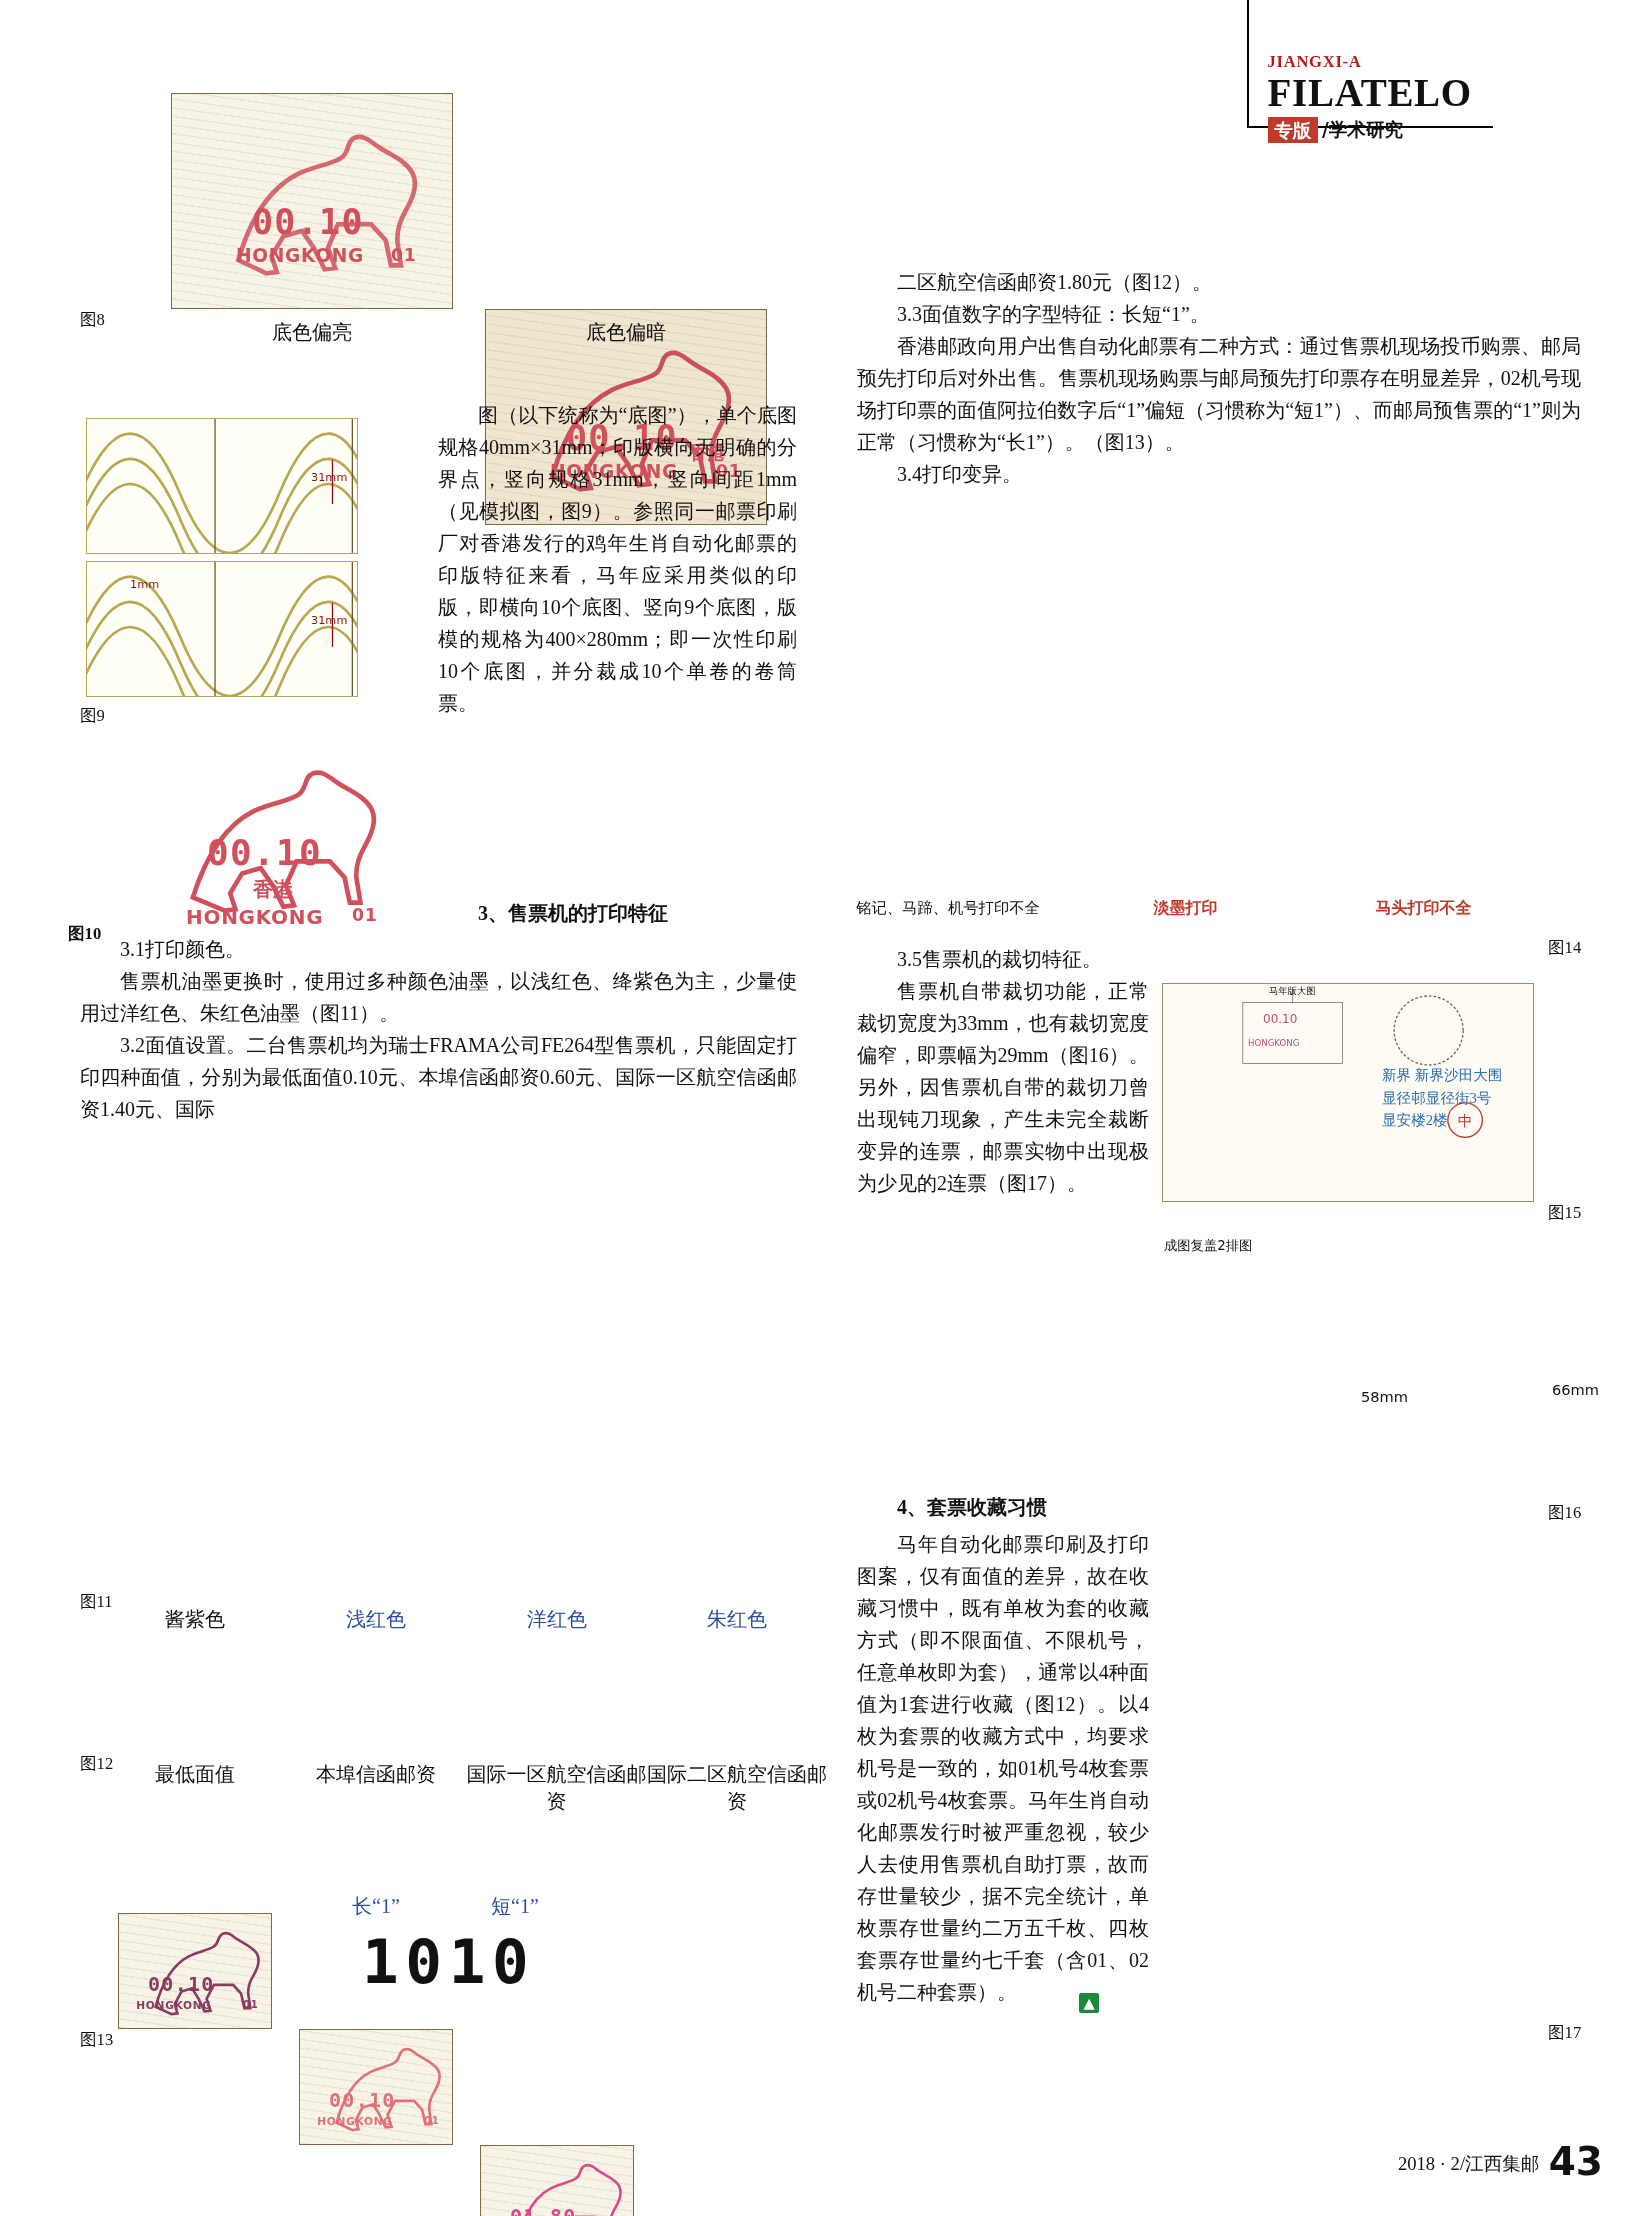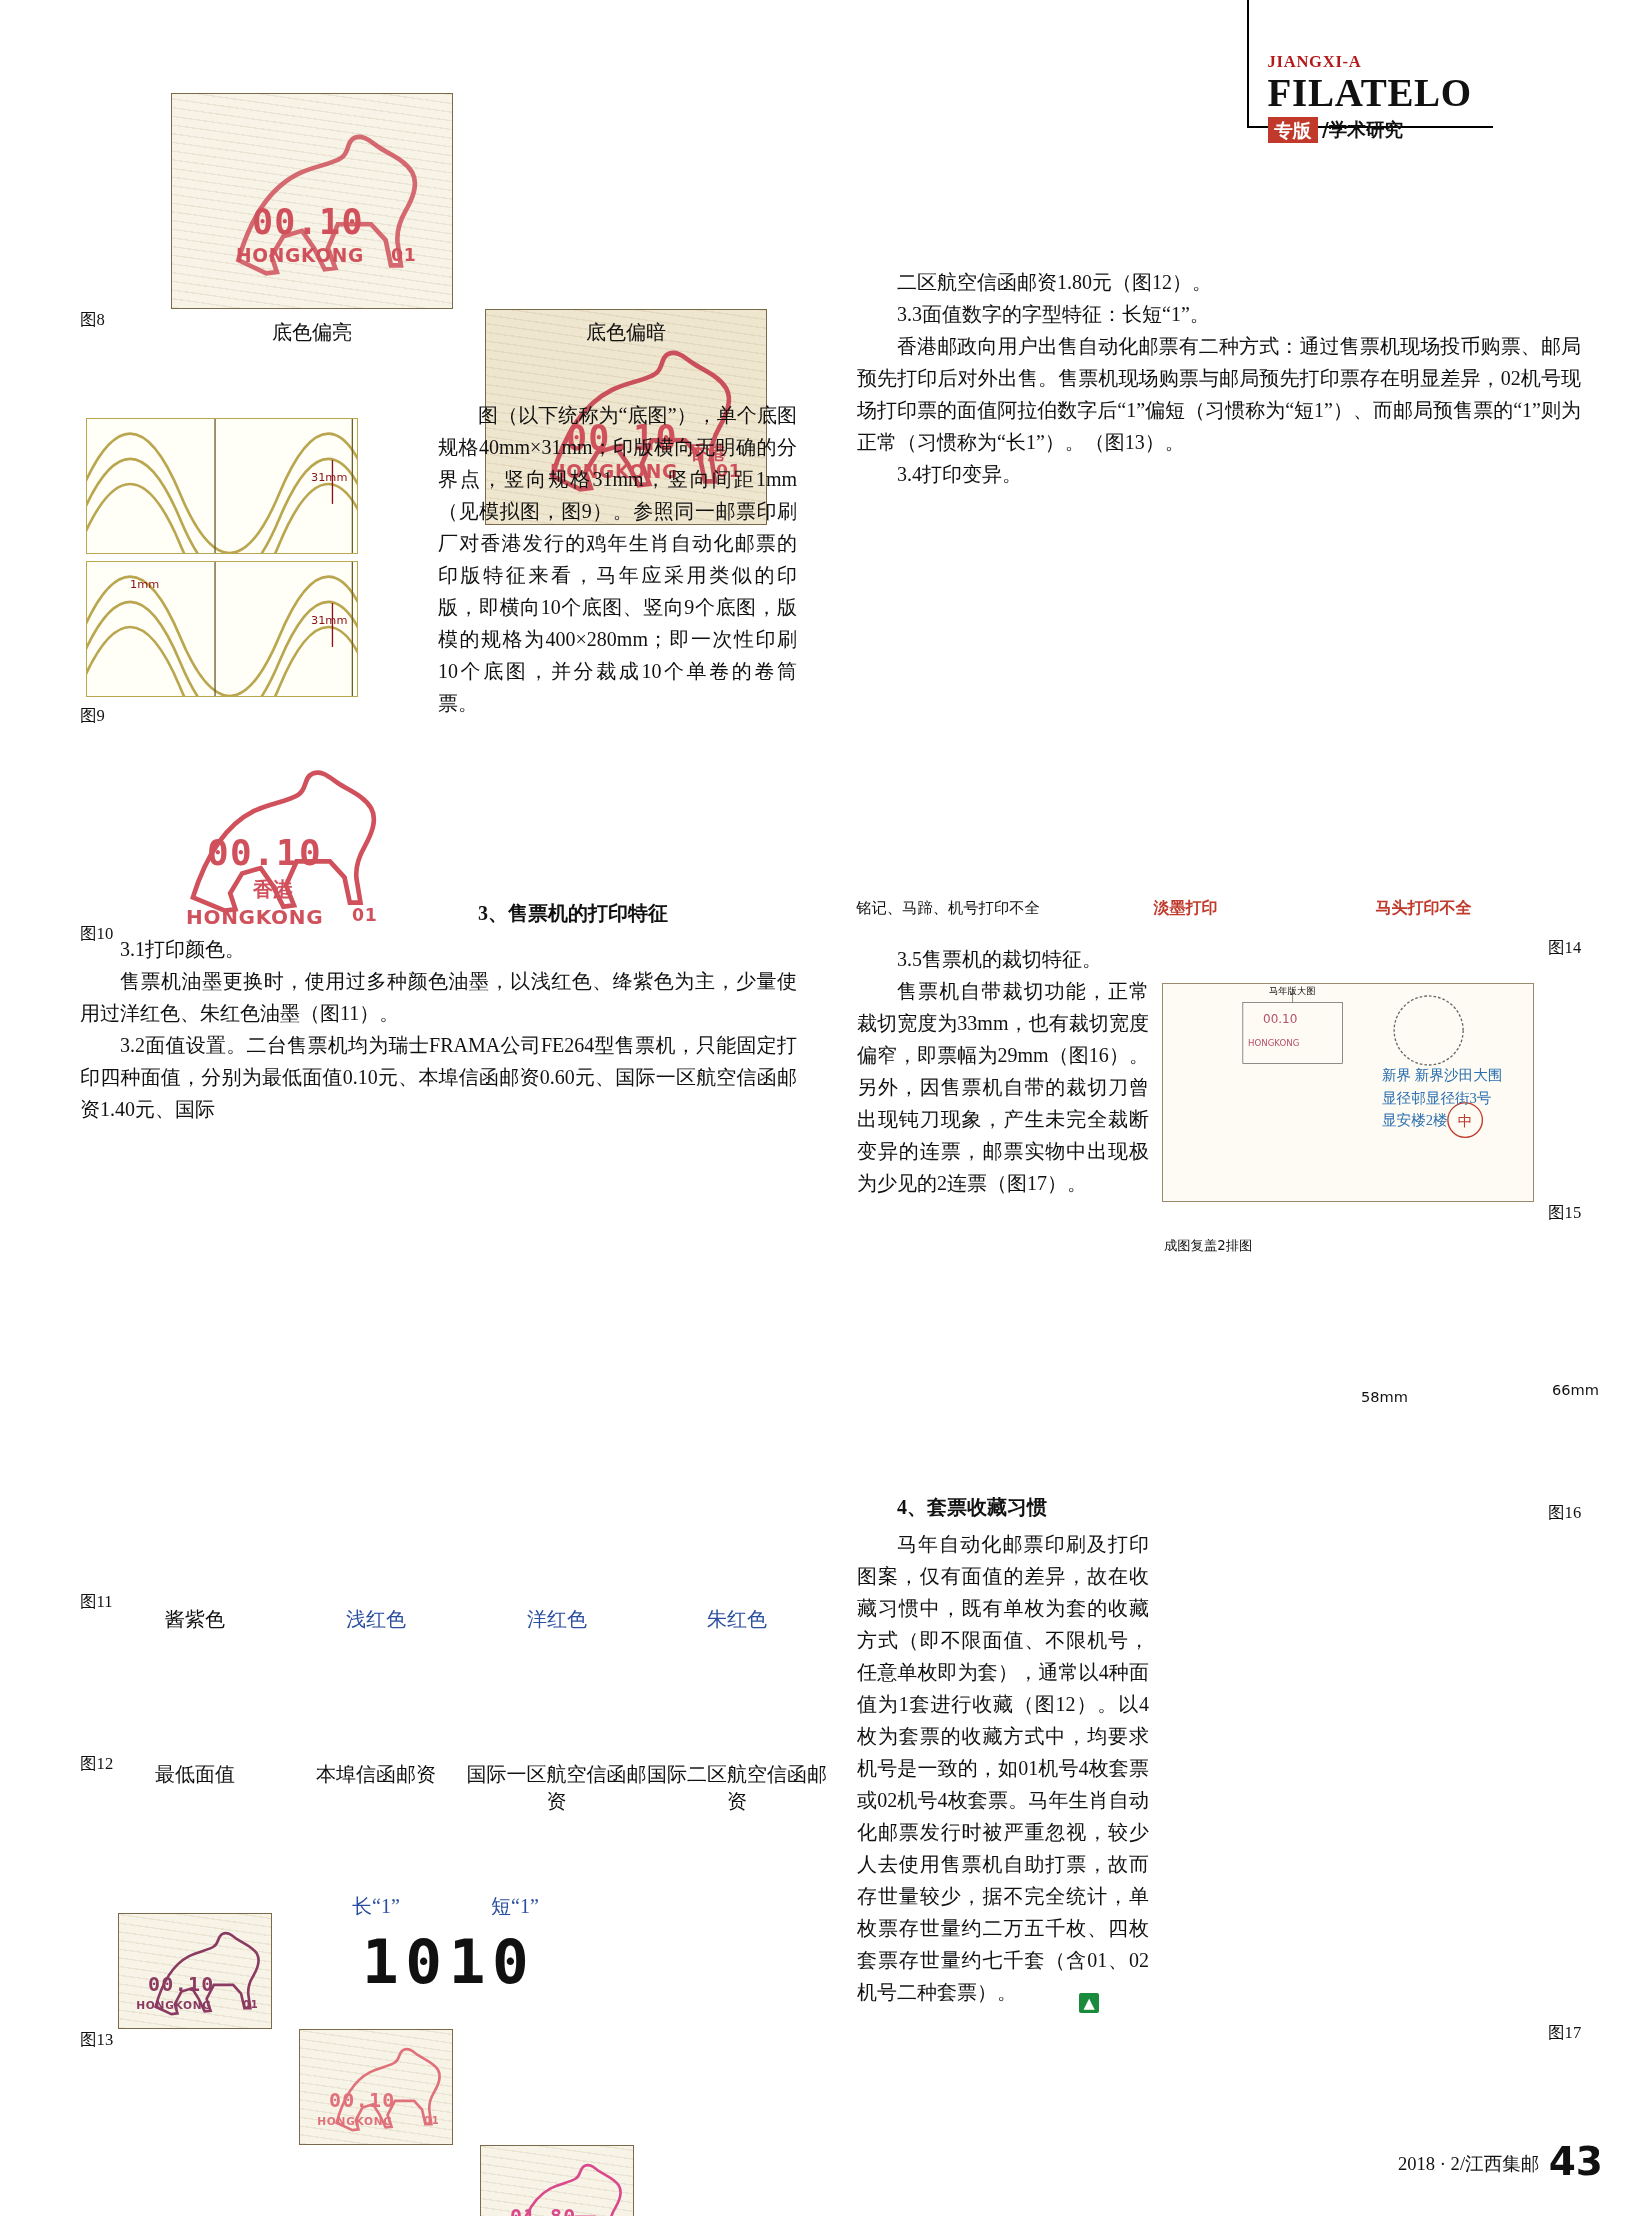--- a/index.html
+++ b/index.html
@@ -185,21 +185,21 @@
 
   <div style="position:absolute;left:153px;top:731px;width:266px;height:213px;">
     <svg width="266" height="213" viewBox="0 0 400 320">
       <path d="M60 250 C82 180 112 140 152 120 C178 108 202 106 218 96 C232 88 226 70 240 64 C254 58 266 70 278 78 C296 90 318 98 328 116 C338 134 328 156 318 174 C310 188 304 204 306 222 L312 258 L296 258 L288 220 L266 196 L216 196 L200 232 L212 262 L196 264 L180 232 L162 206 L134 214 L116 244 L124 268 L108 270 Z" fill="none" stroke="#d0515c" stroke-width="7"></path>
     </svg>
     <div class="val" style="left:54px;top:101px;font-size:36px;">00.10</div>
     <div class="cn" style="left:100px;top:145px;font-size:20px;">香港</div>
     <div class="hk" style="left:33px;top:174px;font-size:20px;">HONGKONG</div>
     <div class="hk" style="left:199px;top:174px;font-size:17.3px;">01</div>
   </div>
-  <div class="figlabel" style="left:80px;top:923px;">图10</div>
+  <div class="figlabel" style="left:68px;top:923px;font-weight:bold;">图10</div>
 
   <div class="col" style="left:438px;top:399px;width:359px;">
     <p>图（以下统称为“底图”），单个底图规格40mm×31mm；印版横向无明确的分界点，竖向规格31mm，竖向间距1mm（见模拟图，图9）。参照同一邮票印刷厂对香港发行的鸡年生肖自动化邮票的印版特征来看，马年应采用类似的印版，即横向10个底图、竖向9个底图，版模的规格为400×280mm；即一次性印刷10个底图，并分裁成10个单卷的卷筒票。</p>
   </div>
 
   <div class="col" style="left:438px;top:897px;width:359px;">
     <p class="bold">3、售票机的打印特征</p>
   </div>
 
   <div class="col" style="left:438px;top:930px;width:359px;">

